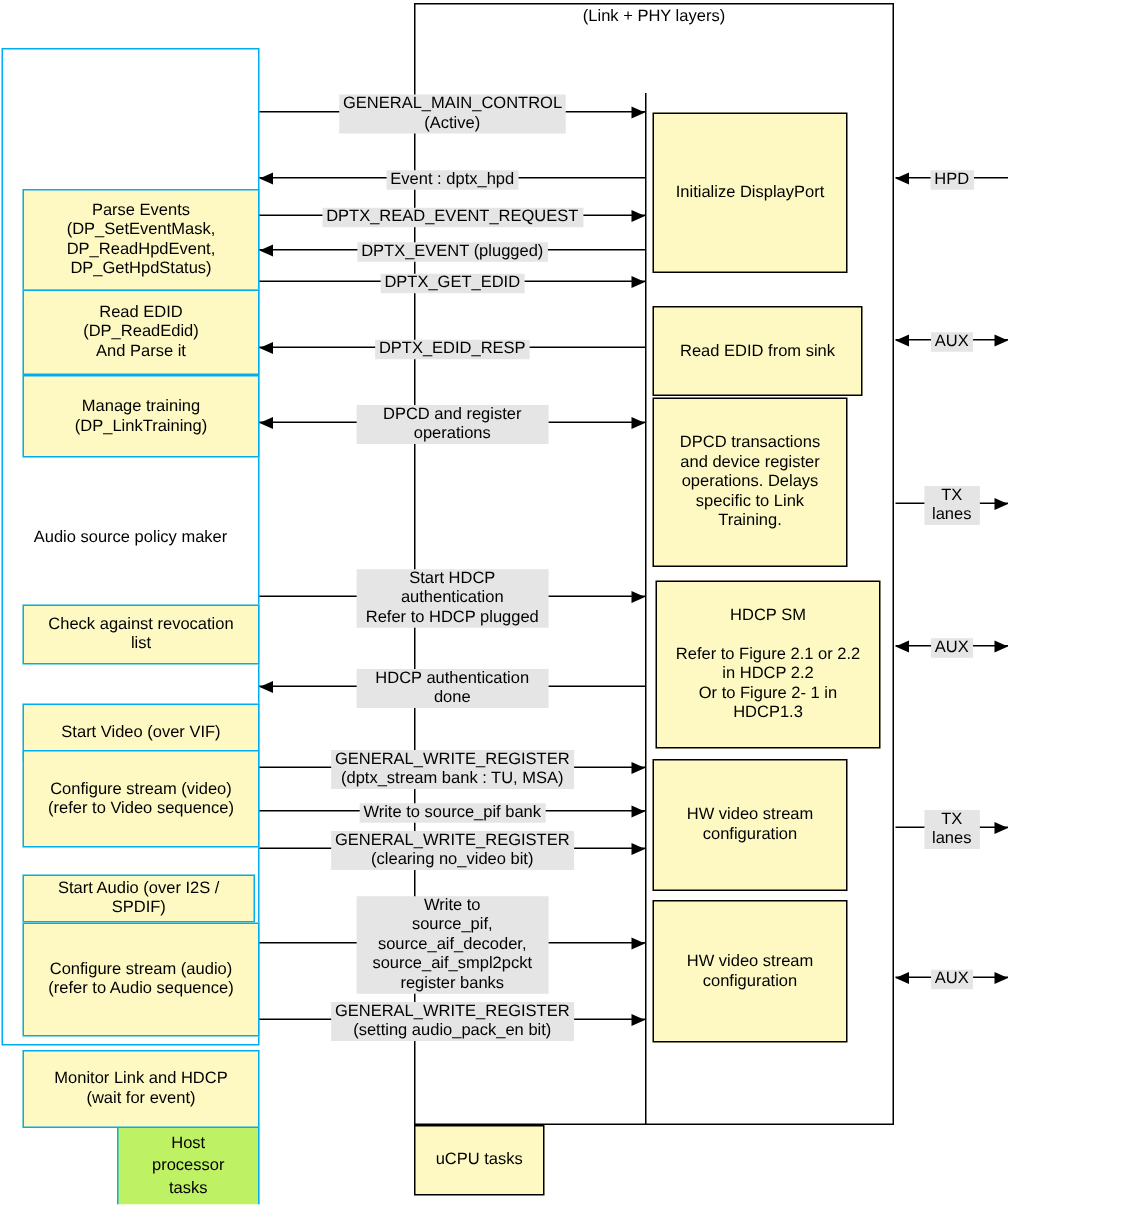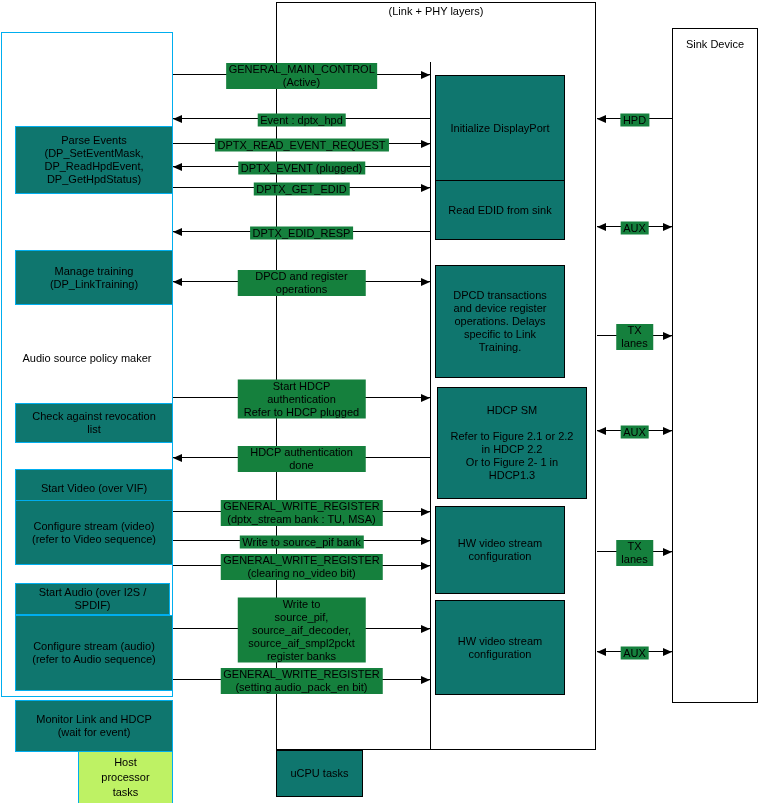--- a/index.html
+++ b/index.html
@@ -9,21 +9,21 @@
     font-family: "Liberation Sans", sans-serif;
     font-size: 11px;
     color: #000;
     background: #fff;
   }
   .canvas { position: relative; width: 759px; height: 803px; background: #fff; overflow: hidden; }
 
   
   .bbox, .cbox {
     position: absolute;
-    background: #0f766e;
+    background: #fef9c3;
     display: flex;
     align-items: center;
     justify-content: center;
     text-align: center;
     white-space: pre-line;
     line-height: 13px;
   }
   .bbox { border: 1px solid #000; }
   .cbox { border: 1px solid var(--cyan); }
 
@@ -92,39 +92,42 @@
   .ah.l {
     left: 0;
     border-top: 4px solid transparent;
     border-bottom: 4px solid transparent;
     border-right: 9px solid #000;
   }
   .mlabel {
     position: absolute;
     left: 50%; top: 1px;
     transform: translate(-50%, -50%);
-    background: #15803d;
+    background: #e5e5e5;
     padding: 0 3px;
     text-align: center;
     white-space: pre-line;
     line-height: 13px;
   }
 </style>
 </head>
 <body>
 
 <div class="canvas">
 
   <div class="outer-cyan"></div>
   <div class="policy-label">Audio source policy maker</div>
 
   <div class="cbox" style="left:15px; top:126px; width:158px; height:68px;">Parse Events
 (DP_SetEventMask,
 DP_ReadHpdEvent,
 DP_GetHpdStatus)</div>
+  <div class="cbox" style="left:15px; top:193px; width:158px; height:57px;">Read EDID
+(DP_ReadEdid)
+And Parse it</div>
   <div class="cbox" style="left:15px; top:250px; width:158px; height:55px;">Manage training
 (DP_LinkTraining)</div>
   <div class="cbox" style="left:15px; top:403px; width:158px; height:40px;">Check against revocation
 list</div>
   <div class="cbox" style="left:15px; top:469px; width:158px; height:39px;">Start Video (over VIF)</div>
   <div class="cbox" style="left:15px; top:500px; width:158px; height:65px;">Configure stream (video)
 (refer to Video sequence)</div>
   <div class="cbox" style="left:15px; top:583px; width:155px; height:32px;">Start Audio (over I2S /
 SPDIF)</div>
   <div class="cbox" style="left:15px; top:615px; width:158px; height:76px;">Configure stream (audio)
@@ -134,23 +137,20 @@
   <div class="host-tasks">Host
 processor
 tasks</div>
 
   <div class="src-outer"></div>
   <div class="src-header">
     <div>(Link + PHY layers)</div>
   </div>
   <div class="lifeline"></div>
 
-  <div class="sink-box">
-    <span>Sink Device</span>
-  </div>
 
   <div class="msg" style="top:74px">
     <span class="ah r"></span>
     <span class="mlabel">GENERAL_MAIN_CONTROL (Active)</span>
   </div>
   <div class="msg" style="top:118px">
     <span class="ah l"></span>
     <span class="mlabel">Event : dptx_hpd</span>
   </div>
   <div class="msg" style="top:143px">
@@ -204,21 +204,21 @@
 source_aif_smpl2pckt
 register banks</span>
   </div>
   <div class="msg" style="top:679px">
     <span class="ah r"></span>
     <span class="mlabel">GENERAL_WRITE_REGISTER
 (setting audio_pack_en bit)</span>
   </div>
 
   <div class="bbox" style="left:435px; top:75px; width:130px; height:107px;">Initialize DisplayPort</div>
-  <div class="bbox" style="left:435px; top:180px; width:130px; height:60px;">Read EDID from sink</div>
+  <div class="bbox" style="left:435px; top:204px; width:140px; height:60px;">Read EDID from sink</div>
   <div class="bbox" style="left:435px; top:265px; width:130px; height:113px;">DPCD transactions
 and device register
 operations. Delays
 specific to Link
 Training.</div>
   <div class="bbox" style="left:437px; top:387px; width:150px; height:112px;">HDCP SM
 
 Refer to Figure 2.1 or 2.2
 in HDCP 2.2
 Or to Figure 2- 1 in

